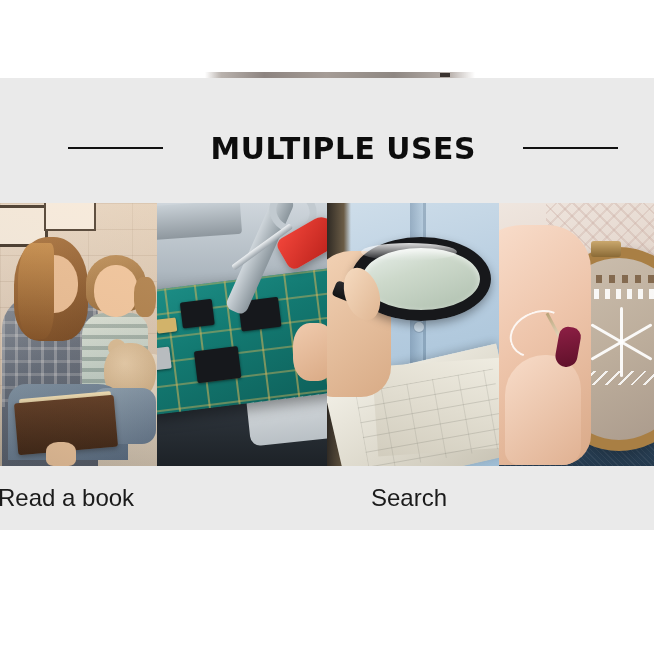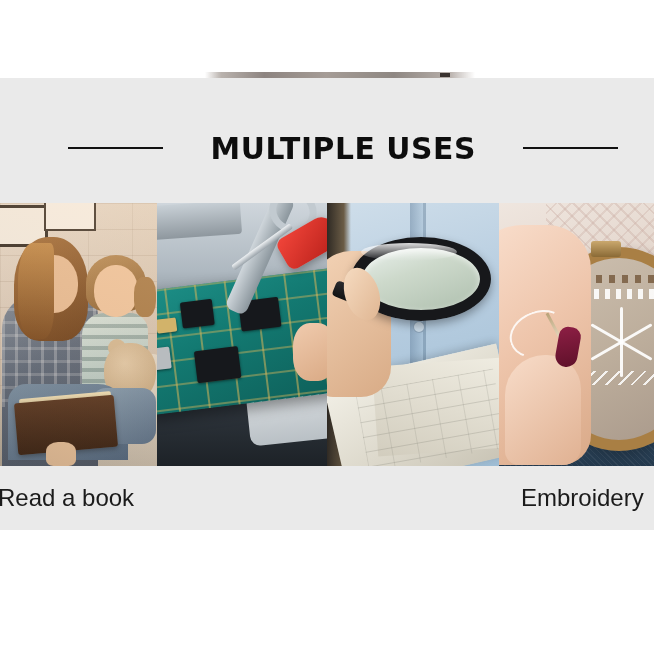--- a/index.html
+++ b/index.html
@@ -551,16 +551,16 @@
       <div class="thread"></div>
       <div class="needle"></div>
       <div class="nail"></div>
     </div>
   </div>
 
 </div>
 
 <div class="labels">
   <div class="label l1">Read a book</div>
-  <div class="label l4">Embroidery</div>
+  <div class="label l3">Search</div>
 </div>
 
 <div class="bottom-white"></div>
 
 </body></html>

